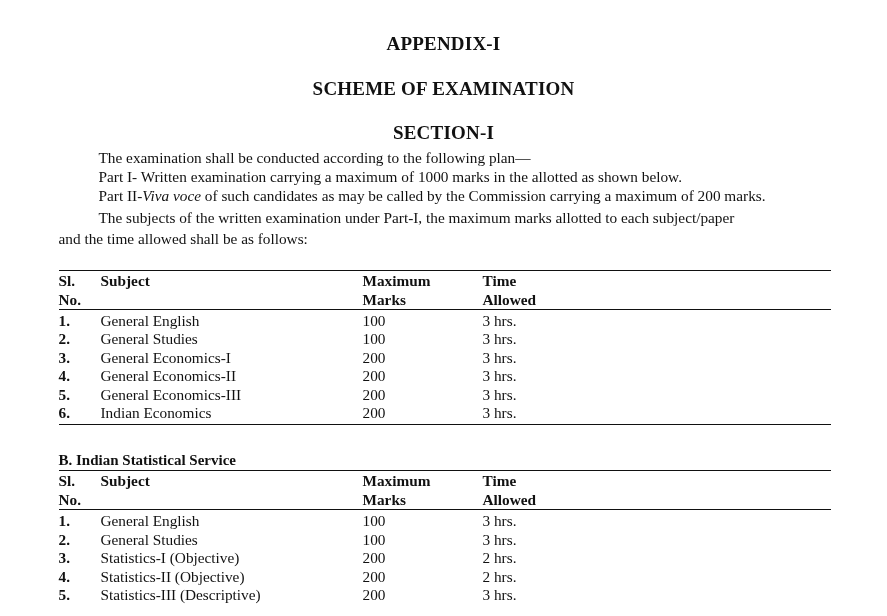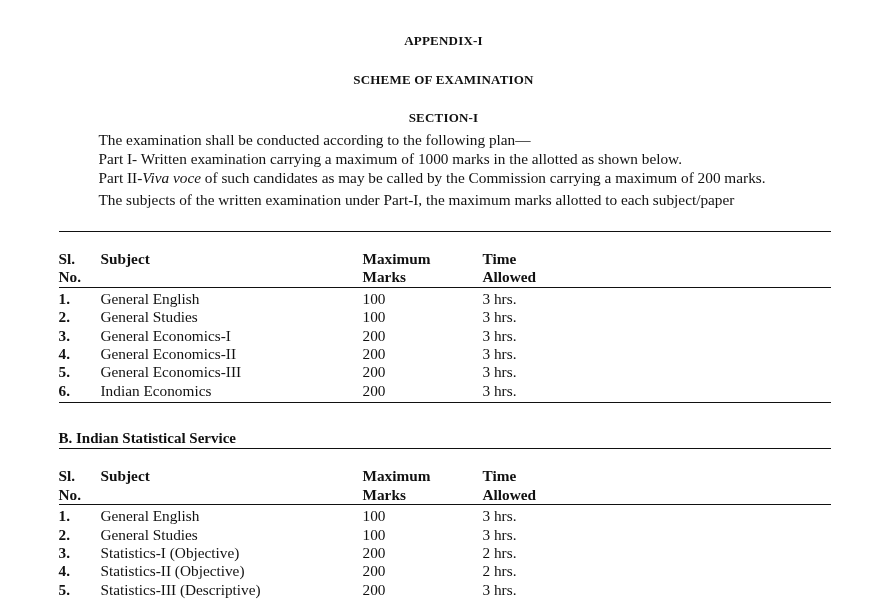--- a/index.html
+++ b/index.html
@@ -20,21 +20,21 @@
     width: 887px;
     height: 616px;
     box-sizing: border-box;
     padding: 0;
   }
 
   
   .doc-title {
     text-align: center;
     font-weight: bold;
-    font-size: 13px;
+    font-size: 19px;
     letter-spacing: 0.2px;
   }
   #appendix-title { padding-top: 33px; }
   #scheme-title   { padding-top: 23px; }
   #section-title  { padding-top: 22px; }
   #part-title     { padding-top: 2px; }
 
   
   .body-block {
     margin: 0 auto;
@@ -76,21 +76,21 @@
   table.scheme col.c-max  { width: 120px; }
   table.scheme col.c-time { width: 348px; }
 
   table.scheme thead tr.hrow-top td,
   table.scheme thead tr.hrow-bot td {
     font-weight: bold;
     padding: 0;
     line-height: 18.5px;
     vertical-align: top;
   }
-  table.scheme thead tr.hrow-top td { padding-top: 18px; }
+  table.scheme thead tr.hrow-top td { padding-top: 1px; }
 
   table.scheme tbody td {
     padding: 0;
     line-height: 18.4px;
     vertical-align: top;
   }
   table.scheme tbody tr:first-child td { padding-top: 2px; }
   table.scheme tbody tr:last-child  td { padding-bottom: 2px; }
 
   td.sl  { font-weight: bold; }
@@ -116,20 +116,21 @@
 
   <div class="body-block intro-block">
     <div class="intro-line">The examination shall be conducted according to the following plan—</div>
     <div class="intro-line">Part I- Written examination carrying a maximum of 1000 marks in the allotted as shown below.</div>
     <div class="intro-line wide"><span>Part II-</span><em class="viva">Viva voce</em><span> of such candidates as may be called by the Commission carrying a maximum of 200 marks.</span></div>
   </div>
 
 
   <div class="body-block">
     <div class="para">The subjects of the written examination under Part-I, the maximum marks allotted to each subject/paper</div>
+    <div class="para para-last-line">and the time allowed shall be as follows:</div>
   </div>
 
   <div class="gap-a"></div>
 
   <div class="table-block">
     <table class="scheme">
       <colgroup>
           <col class="c-sl">
           <col class="c-sub">
           <col class="c-max">

